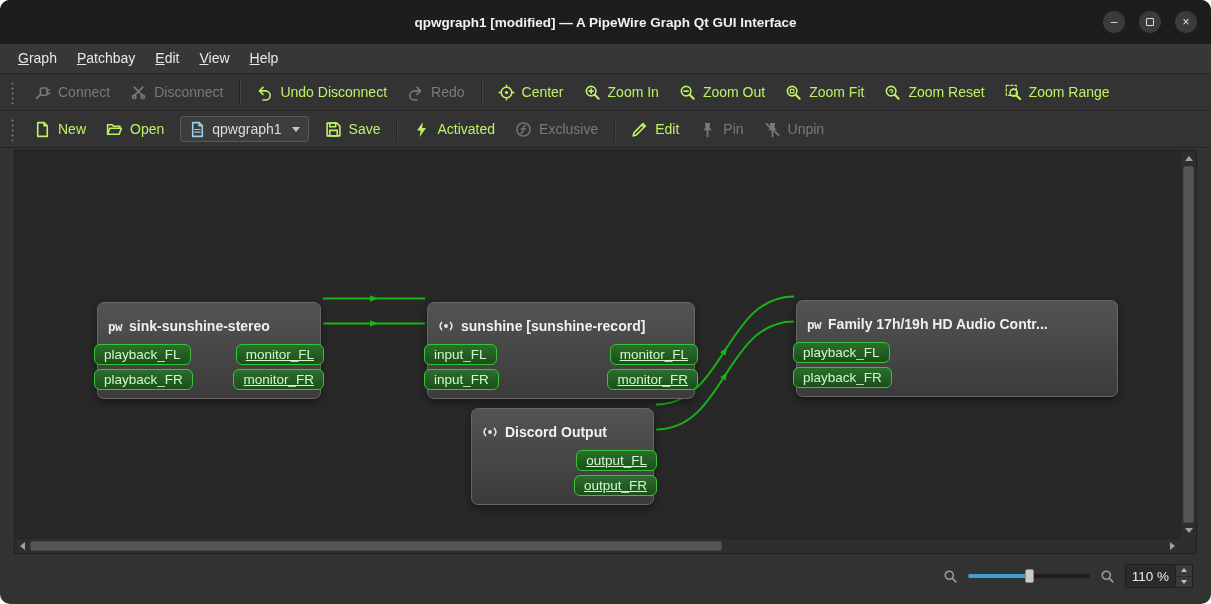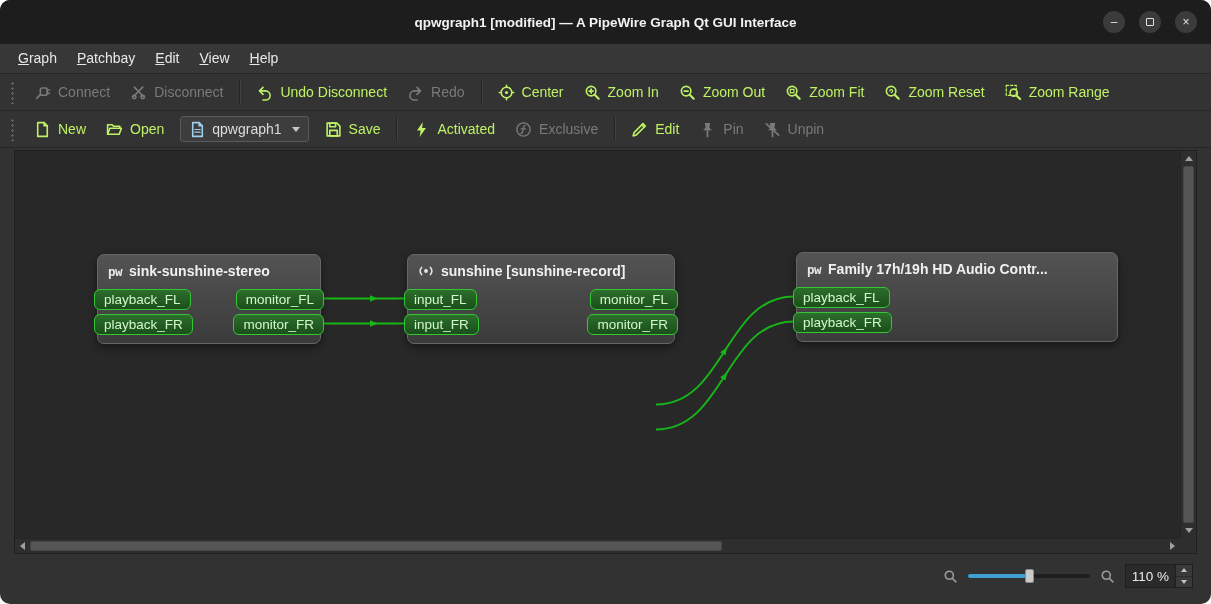--- a/index.html
+++ b/index.html
@@ -30,31 +30,31 @@
   .tb-combo{display:flex;align-items:center;gap:6px;border:1px solid #5a5a5a;background:#3d3d3d;border-radius:3px;height:26px;padding:0 8px;color:#dcdcdc;font-size:14px;margin:0 5px;white-space:nowrap;}
   .tb-combo .icon{color:#9fcdec;}
   .combo-arrow{width:0;height:0;border-left:4px solid transparent;border-right:4px solid transparent;border-top:5px solid #c7c7c7;margin-left:4px;}
   .icon{display:inline-flex;align-items:center;justify-content:center;}
   .icon svg{display:block;}
   
   .canvas-wrap{flex:1 1 auto;min-height:0;margin:2px 14px 4px 14px;position:relative;border:1px solid #202020;background:#282828;}
   .canvas{position:absolute;top:0;left:0;right:16px;bottom:15px;overflow:hidden;background:#282828;}
   .edges{position:absolute;top:0;left:0;width:100%;height:100%;z-index:1;}
   .node{position:absolute;z-index:2;background:linear-gradient(#535353,#3b3b3b);border:1px solid #666666;border-radius:7px;
-    box-shadow:0 3px 9px rgba(0,0,0,.45);padding:6px 6px 8px;}
+    box-shadow:0 3px 9px rgba(0,0,0,.45);padding:13px 6px 8px;margin-top:48px;}
   .node-header{display:flex;align-items:center;gap:7px;padding:2px 4px 6px;color:#f0f0f0;font-weight:bold;font-size:14px;white-space:nowrap;overflow:hidden;}
   .node-icon{color:#e8e8e8;display:inline-flex;align-items:center;}
   .node-icon.pw{font-family:"DejaVu Sans Mono",monospace;font-size:12.5px;font-weight:bold;letter-spacing:-0.5px;}
   .port-row{display:flex;justify-content:space-between;align-items:center;margin-top:4px;}
   .port{font-size:13.5px;line-height:19px;padding:0 9px;border-radius:6px;
     border:1.5px solid var(--green,#35c535);
     background:linear-gradient(#2c6e2c,#1b4e1b);
     color:#d2f7cb;white-space:nowrap;}
   .port.in{margin-left:-10px;}
-  .port.out{margin-right:-10px;margin-left:auto;}
+  .port.out{margin-right:-10px;margin-left:auto;text-decoration:underline;}
   
   .vscroll{position:absolute;top:0;right:0;bottom:15px;width:16px;background:#2e2e2e;border-left:1px solid #242424;display:flex;flex-direction:column;z-index:3;}
   .vs-arrow{flex:0 0 15px;display:flex;align-items:center;justify-content:center;}
   .vs-track{flex:1;position:relative;}
   .vs-handle{position:absolute;left:2px;right:2px;top:0;height:100%;background:#565656;border:1px solid #464646;border-radius:2px;}
   .hscroll{position:absolute;left:0;right:16px;bottom:0;height:15px;background:#2e2e2e;border-top:1px solid #242424;display:flex;z-index:3;}
   .hs-arrow{flex:0 0 15px;display:flex;align-items:center;justify-content:center;}
   .hs-track{flex:1;position:relative;}
   .hs-handle{position:absolute;top:2px;bottom:2px;left:0;width:61%;background:#565656;border:1px solid #464646;border-radius:2px;}
   .scroll-corner{position:absolute;right:0;bottom:0;width:16px;height:15px;background:#2e2e2e;z-index:3;}
@@ -322,21 +322,21 @@
           </div>
           <div class="port-row">
             <span class="port in">playback_FL</span>
             <span class="port out">monitor_FL</span>
           </div>
           <div class="port-row">
             <span class="port in">playback_FR</span>
             <span class="port out">monitor_FR</span>
           </div>
         </div>
-        <div class="node" style="left: 392px; top: 103px; width: 268px;">
+        <div class="node" style="left: 412px; top: 103px; width: 268px;">
           <div class="node-header">
             <span class="node-icon">
               <svg width="16" height="16" viewBox="0 0 16 16" fill="none" stroke="currentColor" stroke-width="1.5" stroke-linecap="round">
                 <circle cx="8" cy="8" r="1.9" fill="currentColor" stroke="none"></circle>
                 <path d="M3.6 4.4 a5.6 5.6 0 0 0 0 7.2 M12.4 4.4 a5.6 5.6 0 0 1 0 7.2"></path>
               </svg>
             </span>
             <span>sunshine [sunshine-record]</span>
           </div>
           <div class="port-row">
@@ -351,20 +351,37 @@
         <div class="node" style="left: 781px; top: 101px; width: 322px;">
           <div class="node-header">
             <span class="node-icon pw">pw</span>
             <span>Family 17h/19h HD Audio Contr...</span>
           </div>
           <div class="port-row">
             <span class="port in">playback_FL</span>
           </div>
           <div class="port-row">
             <span class="port in">playback_FR</span>
+          </div>
+        </div>
+        <div class="node" style="left: 456px; top: 209px; width: 183px;">
+          <div class="node-header">
+            <span class="node-icon">
+              <svg width="16" height="16" viewBox="0 0 16 16" fill="none" stroke="currentColor" stroke-width="1.5" stroke-linecap="round">
+                <circle cx="8" cy="8" r="1.9" fill="currentColor" stroke="none"></circle>
+                <path d="M3.6 4.4 a5.6 5.6 0 0 0 0 7.2 M12.4 4.4 a5.6 5.6 0 0 1 0 7.2"></path>
+              </svg>
+            </span>
+            <span>Discord Output</span>
+          </div>
+          <div class="port-row">
+            <span class="port out">output_FL</span>
+          </div>
+          <div class="port-row">
+            <span class="port out">output_FR</span>
           </div>
         </div>
       </div>
 
     <div class="vscroll">
       <div class="vs-arrow">
           <span class="tri up"></span>
         </div>
       <div class="vs-track">
         <div class="vs-handle"></div>

